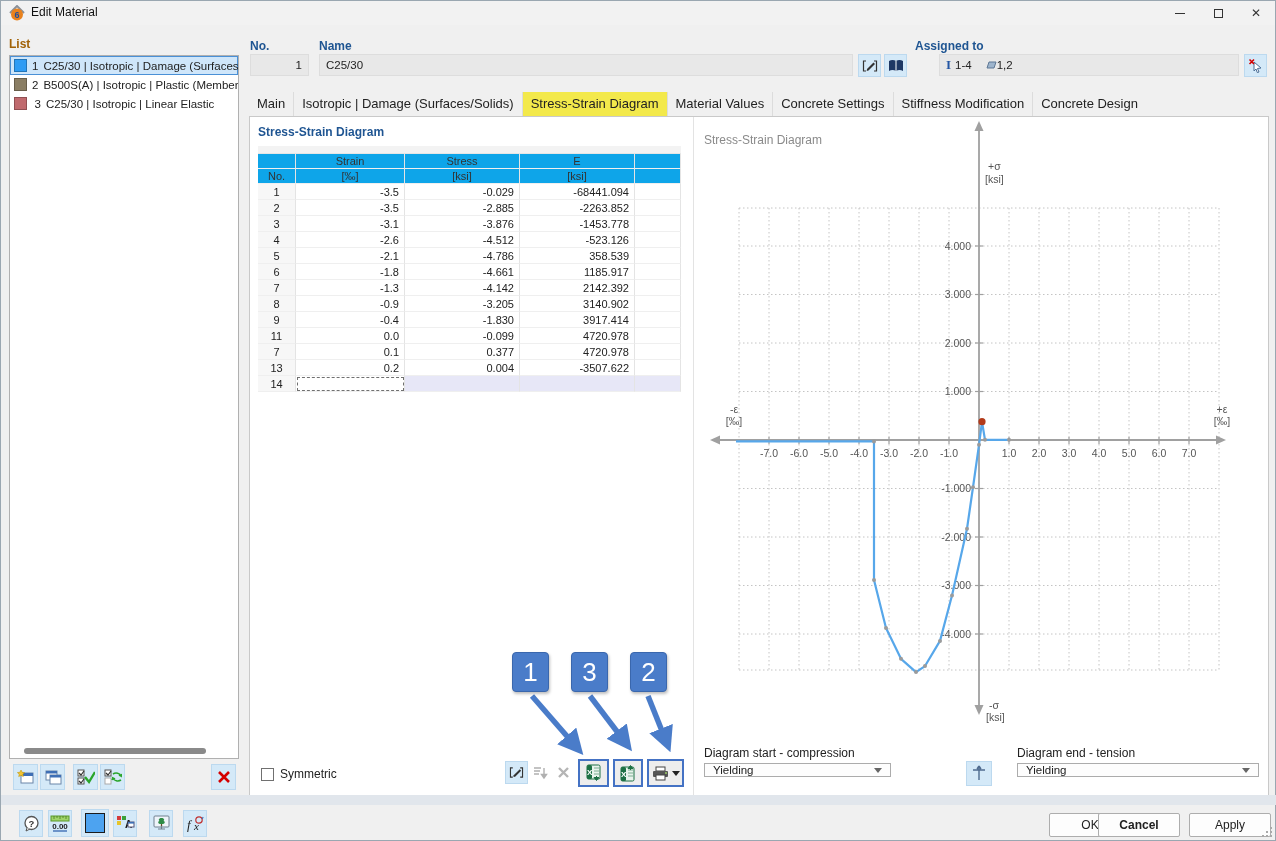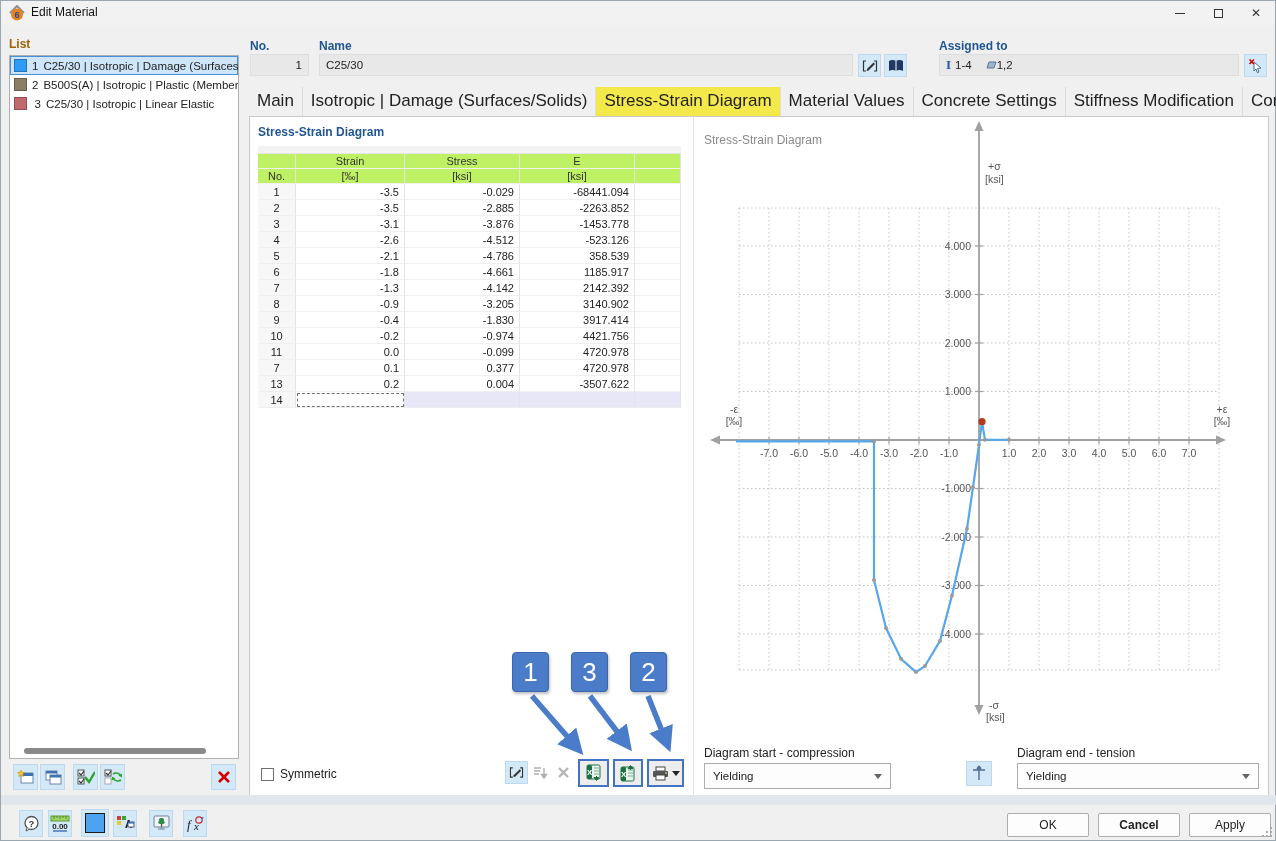--- a/index.html
+++ b/index.html
@@ -30,51 +30,51 @@
 
 
 .fld-label { position:absolute; font-size:12px; font-weight:bold; color:#1f5592; }
 .fld-box { position:absolute; height:22px; background:#e8e8e8; border:1px solid #dddddd; font-size:11.5px; display:flex; align-items:center; padding:0 6px; }
 .icon-btn { position:absolute; background:#d4e9f8; border:1px solid #bcd9ef; display:flex; align-items:center; justify-content:center; }
 .assigned-box span { margin-right:4px; }
 .member-glyph { font-family:"Liberation Serif", serif; font-weight:bold; color:#2456a4; font-size:13px; }
 
 
 .tabbar { position:absolute; left:248px; top:93px; width:1020px; height:22px; display:flex; align-items:flex-end; }
-.tab { font-size:17px; padding:4px 8px 5px 8px; color:#222; border-left:1px solid #dcdcdc; white-space:nowrap; }
+.tab { font-size:13px; padding:4px 8px 5px 8px; color:#222; border-left:1px solid #dcdcdc; white-space:nowrap; }
 .tab:first-child { border-left:none; }
 .tab.active { background:#f3e94b; }
 
 
 .content { position:absolute; left:248px; top:115px; width:1020px; height:680px; background:#fff; border:1px solid #c9c9c9; }
 .table-pane { position:absolute; left:0; top:0; width:444px; height:678px; border-right:1px solid #e3e3e3; }
 .section-title { position:absolute; left:8px; top:8px; font-size:12px; font-weight:bold; color:#1f5592; }
 .ss-table { position:absolute; left:8px; top:29px; width:423px; font-size:11px; }
 .t-strip { height:8px; background:#f3f3f3; border-bottom:1px solid #e6e6e6; }
 .t-row { display:grid; grid-template-columns:38px 109px 115px 115px 46px; }
-.t-head .t-cell { background:#bef264; text-align:center; color:#333; height:15px; line-height:15px; }
+.t-head .t-cell { background:#0ea5e9; text-align:center; color:#333; height:15px; line-height:15px; }
 .t-cell { border-right:1px solid #e4e4e4; border-bottom:1px solid #efefef; height:16px; line-height:16px; padding:0 5px; overflow:hidden; }
 .c-no { background:#f7f7f7; text-align:center; padding:0; }
 .c-val { text-align:right; background:#fff; }
 .t-row.sel .c-val { background:#e7e7f7; }
 .t-row.sel .focus-cell { background:#fff; outline:1px dashed #707070; outline-offset:-2px; }
 .symmetric { position:absolute; left:11px; top:650px; display:flex; align-items:flex-end; font-size:12px; }
 .checkbox { width:13px; height:13px; background:#fff; border:1px solid #707070; margin-right:6px; }
 .tb-btn { position:absolute; display:flex; align-items:center; justify-content:center; }
 .tb-flat { background:#d4e9f8; border:1px solid #bcd9ef; }
 .tb-disabled { background:transparent; border:none; }
 .tb-outl { background:#ededed; border:2px solid #4472c4; }
 .caret-down { width:0; height:0; border-left:4px solid transparent; border-right:4px solid transparent; border-top:5px solid #222; margin-left:3px; }
 
 
 .chart-pane { position:absolute; left:444px; top:0; width:575px; height:678px; }
 .chart-label { position:absolute; left:10px; top:16px; font-size:12px; color:#8a8a8a; }
 #chart-svg { position:absolute; left:0; top:0; }
 .opt-label { position:absolute; font-size:12px; color:#222; }
-.dropdown { position:absolute; height:14px; background:#fdfdfd; border:1px solid #acacac; font-size:11.5px; display:flex; align-items:center; padding:12px 8px; justify-content:space-between; }
+.dropdown { position:absolute; height:14px; background:#fdfdfd; border:1px solid #acacac; font-size:11.5px; display:flex; align-items:center; padding:0 8px; justify-content:space-between; }
 .dd-chev { width:0; height:0; border-left:4px solid transparent; border-right:4px solid transparent; border-top:5px solid #666; }
 
 
 .footer-band { position:absolute; left:0; top:794px; width:1276px; height:10px; background:#e1e6ec; }
 .foot-btn { position:absolute; top:809px; width:24px; height:27px; background:#d4e9f8; border:1px solid #bcd9ef; display:flex; align-items:center; justify-content:center; }
 .dlg-btn { position:absolute; top:812px; width:82px; height:24px; background:#fdfdfd; border:1px solid #adadad; border-radius:2px; font-size:12px; display:flex; align-items:center; justify-content:center; }
 .resize-grip { position:absolute; right:2px; bottom:2px; }
 
 
 .ann-layer { position:absolute; left:0; top:0; width:1276px; height:841px; pointer-events:none; }
@@ -174,21 +174,21 @@
         <path d="M5 10 L11.5 3.5 L13 5 L6.5 11.5 L4.7 11.9 Z" fill="#333"></path>
       </svg>
   </div>
   <div class="icon-btn" style="left:883px; top:53px; width:23px; height:23px;">
     <svg width="16" height="14" viewBox="0 0 16 14">
         <path d="M8 2 C6 0.8 3 0.8 1 2 V12 C3 10.8 6 10.8 8 12 C10 10.8 13 10.8 15 12 V2 C13 0.8 10 0.8 8 2 Z" fill="#1f3864"></path>
         <path d="M8 2 V12" stroke="#fff" stroke-width="1"></path>
       </svg>
   </div>
 
-  <span class="fld-label" style="left:938px; top:38px;">Assigned to</span>
+  <span class="fld-label" style="left:914px; top:38px;">Assigned to</span>
   <div class="fld-box assigned-box" style="left:938px; top:53px; width:300px;">
     <span class="member-glyph">I</span>
     <span>1-4</span>
     <span style="width:6px;"></span>
     <svg width="11" height="8" viewBox="0 0 11 8">
         <path d="M3 1 H10 L8 7 H1 Z" fill="#9db4cc" stroke="#5d7795"></path>
       </svg>
     <span>1,2</span>
   </div>
   <div class="icon-btn" style="left:1243px; top:53px; width:23px; height:23px;">
@@ -283,27 +283,20 @@
               <div class="t-cell c-val">-0.9</div>
               <div class="t-cell c-val">-3.205</div>
               <div class="t-cell c-val">3140.902</div>
               <div class="t-cell c-val"></div>
             </div>
             <div class="t-row">
               <div class="t-cell c-no">9</div>
               <div class="t-cell c-val">-0.4</div>
               <div class="t-cell c-val">-1.830</div>
               <div class="t-cell c-val">3917.414</div>
-              <div class="t-cell c-val"></div>
-            </div>
-            <div class="t-row">
-              <div class="t-cell c-no">10</div>
-              <div class="t-cell c-val">-0.2</div>
-              <div class="t-cell c-val">-0.974</div>
-              <div class="t-cell c-val">4421.756</div>
               <div class="t-cell c-val"></div>
             </div>
             <div class="t-row">
               <div class="t-cell c-no">11</div>
               <div class="t-cell c-val">0.0</div>
               <div class="t-cell c-val">-0.099</div>
               <div class="t-cell c-val">4720.978</div>
               <div class="t-cell c-val"></div>
             </div>
             <div class="t-row">
@@ -545,21 +538,21 @@
   </div>
   <div class="foot-btn" style="left:182px;">
     <svg width="20" height="17" viewBox="0 0 20 17">
         <text x="2" y="14" font-size="13" font-style="italic" font-family="Liberation Serif, serif" fill="#1b1b1b">f</text>
         <text x="9" y="15" font-size="11" font-style="italic" font-family="Liberation Serif, serif" fill="#1b1b1b">x</text>
         <circle cx="14" cy="5" r="3.2" fill="none" stroke="#c03030" stroke-width="1.2"></circle>
         <path d="M17 4 l1.2 -1.8" stroke="#3f6fb5" stroke-width="1.2"></path>
       </svg>
   </div>
 
-  <div class="dlg-btn" style="left:1006px;">OK</div>
+  <div class="dlg-btn" style="left:1048px;">OK</div>
   <div class="dlg-btn" style="left:1097px;font-weight:bold;">Cancel</div>
   <div class="dlg-btn" style="left:1188px;">Apply</div>
 
   <svg class="resize-grip" width="12" height="12">
     <g fill="#a9a9a9">
         <rect x="9" y="9" width="2" height="2"></rect>
         <rect x="9" y="5" width="2" height="2"></rect>
         <rect x="5" y="9" width="2" height="2"></rect>
         <rect x="9" y="1" width="2" height="2"></rect>
         <rect x="5" y="5" width="2" height="2"></rect>

